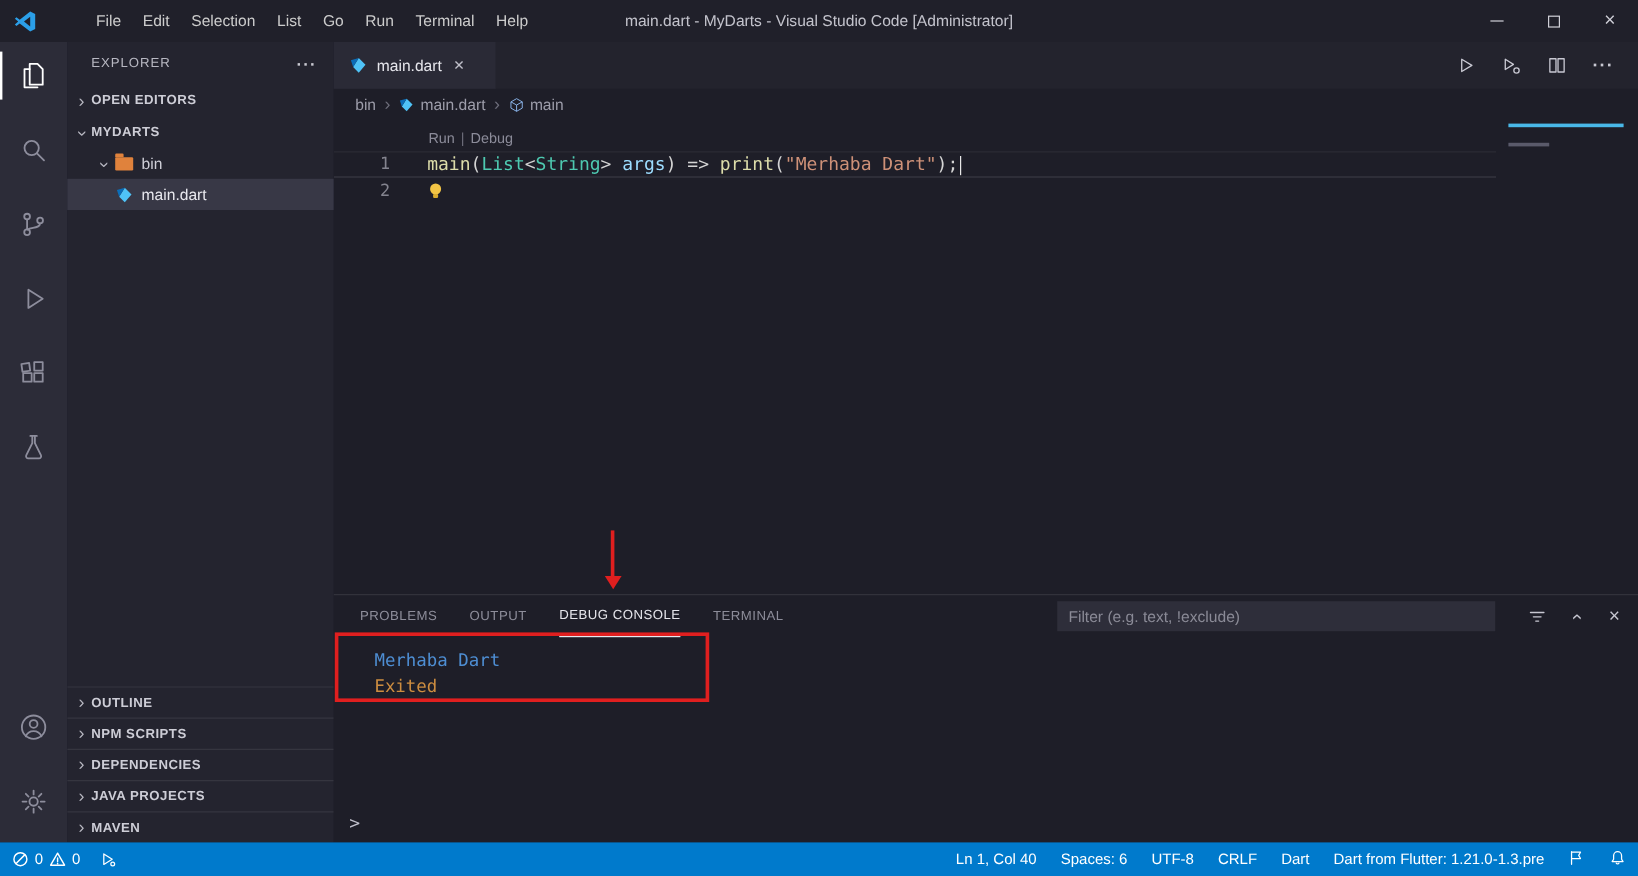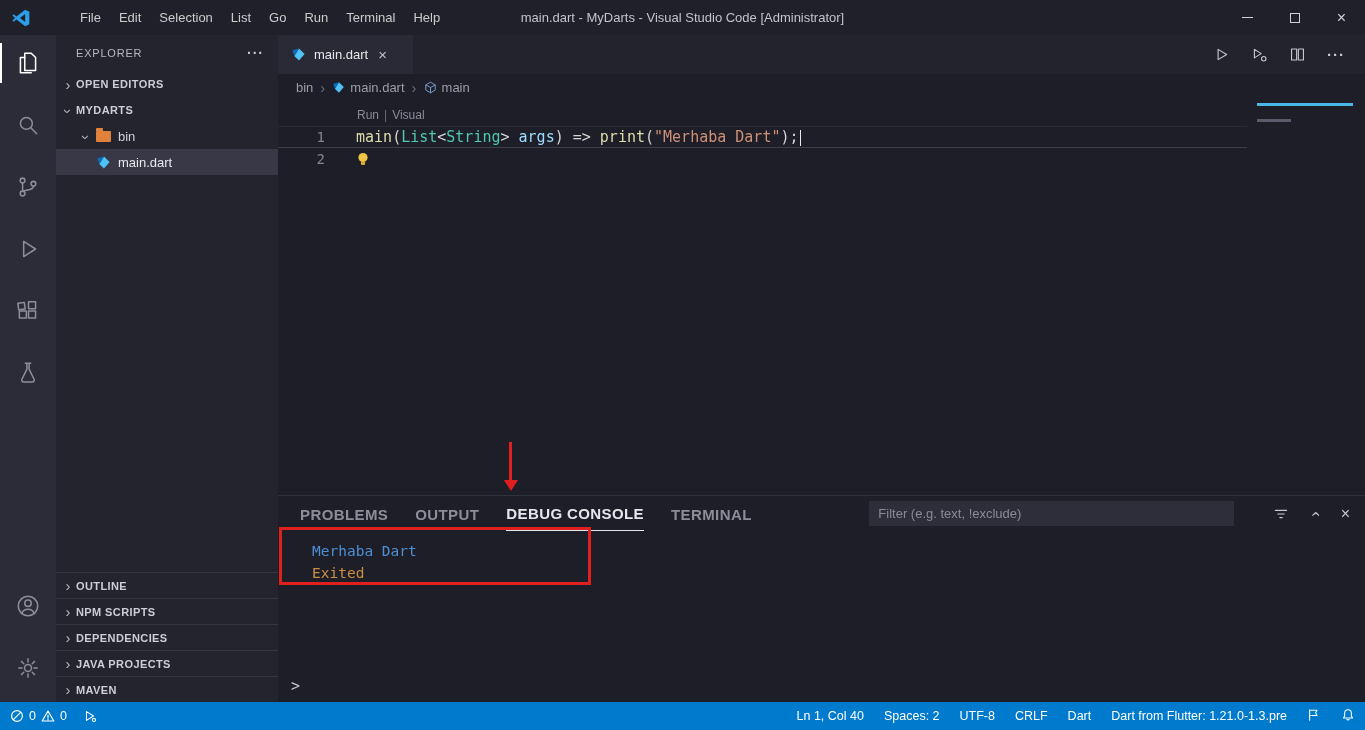--- a/index.html
+++ b/index.html
@@ -69,24 +69,24 @@
   .line.current{box-shadow:inset 0 -1px rgba(255,255,255,.15), inset 0 1px rgba(255,255,255,.06);}
   .cursor{display:inline-block;width:1.5px;height:16px;background:#e8e8e8;vertical-align:middle;margin-left:1px;}
   .lightbulb{margin-left:31px;display:flex;align-items:center;}
   .minimap{position:absolute;top:0;right:12px;width:96px;}
   .mm-bar1{height:3px;background:#49b8e8;margin-top:2px;}
   .mm-bar2{height:3px;width:34px;background:#5a5a6a;margin-top:13px;}
 
   
   .panel{height:207px;flex:none;border-top:1px solid rgba(255,255,255,.09);position:relative;display:flex;flex-direction:column;}
   .panel-tabs{height:36px;display:flex;align-items:center;gap:27px;padding-left:22px;flex:none;}
-  .panel-tab{font-size:15px;letter-spacing:.4px;color:#8d8d9a;line-height:33px;font-weight:bold;}
+  .panel-tab{font-size:11px;letter-spacing:.4px;color:#8d8d9a;line-height:33px;font-weight:normal;}
   .panel-tab.active{color:#e6e6ec;border-bottom:1px solid #e6e6ec;}
   .panel-toolbar{position:absolute;top:5px;right:15px;display:flex;align-items:center;gap:23px;}
-  .filter-input{width:365px;height:25px;background:#2e2e3a;border:none;outline:none;color:#ccc;font-size:13px;padding:0 9px;font-family:"Liberation Sans",sans-serif;margin-right:16px;}
+  .filter-input{width:365px;height:25px;background:#2e2e3a;border:none;outline:none;color:#ccc;font-size:13px;padding:0 9px;font-family:"Liberation Sans",sans-serif;margin-right:4px;}
   .filter-input::placeholder{color:#8a8a96;}
   .panel-toolbar .picon{display:flex;align-items:center;color:#c8c8d2;}
   .panel-toolbar svg{width:16px;height:16px;stroke:#c8c8d2;fill:none;stroke-width:1.4;stroke-linecap:round;}
   .chev-up{display:inline-block;font-size:16px;color:#c8c8d2;transform:rotate(-90deg);}
   .panel-close{font-size:16px;color:#c8c8d2;}
   .console{padding:8px 16px 0 34px;font-family:"DejaVu Sans Mono",monospace;font-size:14.5px;}
   .console-line{height:22px;line-height:22px;}
   .console-prompt{position:absolute;left:13px;bottom:7px;color:#c0c0cc;font-size:15px;font-family:"DejaVu Sans Mono",monospace;}
 
   
@@ -280,21 +280,21 @@
     <span class="bc-item">
       <svg style="width:13px;height:13px" viewBox="0 0 16 16">
           <path fill="none" stroke="#8ab4e8" stroke-width="1" d="M8 1.5 L13.8 4.8 V11.2 L8 14.5 L2.2 11.2 V4.8 Z M2.2 4.8 L8 8 L13.8 4.8 M8 8 V14.5"></path>
         </svg>
       <span>main</span>
     </span>
   </div>
 
   <div class="editor">
     <div class="codelens">
-      <span>Run</span><span class="lens-sep">|</span><span>Visual</span>
+      <span>Run</span><span class="lens-sep">|</span><span>Debug</span>
     </div>
     <div class="lines">
       <div class="line current">
         <span class="ln">1</span>
         <span class="code"><span style="color: rgb(220, 220, 170);">main</span><span style="color: rgb(212, 212, 212);">(</span><span style="color: rgb(78, 201, 176);">List</span><span style="color: rgb(212, 212, 212);">&lt;</span><span style="color: rgb(78, 201, 176);">String</span><span style="color: rgb(212, 212, 212);">&gt; </span><span style="color: rgb(156, 220, 254);">args</span><span style="color: rgb(212, 212, 212);">) =&gt; </span><span style="color: rgb(220, 220, 170);">print</span><span style="color: rgb(212, 212, 212);">(</span><span style="color: rgb(206, 145, 120);">"Merhaba Dart"</span><span style="color: rgb(212, 212, 212);">)</span><span style="color: rgb(212, 212, 212);">;</span><span class="cursor"></span></span>
       </div>
       <div class="line">
         <span class="ln">2</span>
         <span class="lightbulb">
           <svg width="14" height="15" viewBox="0 0 14 15">
@@ -353,21 +353,21 @@
   </div>
   <div class="status-group">
     <svg viewBox="0 0 16 16">
         <path d="M4 3 V13 L12 8 Z"></path>
         <circle cx="12.5" cy="12.5" r="1.8"></circle>
       </svg>
   </div>
   <div class="status-right">
     <div class="status-right-items">
         <span class="status-item">Ln 1, Col 40</span>
-        <span class="status-item">Spaces: 2</span>
+        <span class="status-item">Spaces: 6</span>
         <span class="status-item">UTF-8</span>
         <span class="status-item">CRLF</span>
         <span class="status-item">Dart</span>
         <span class="status-item">Dart from Flutter: 1.21.0-1.3.pre</span>
       </div>
     <span class="picon">
       <svg viewBox="0 0 16 16" width="14" height="14">
           <path d="M3 2 V14 M3 2.5 H11.5 L9.8 5.5 L11.5 8.5 H3"></path>
         </svg>
     </span>

